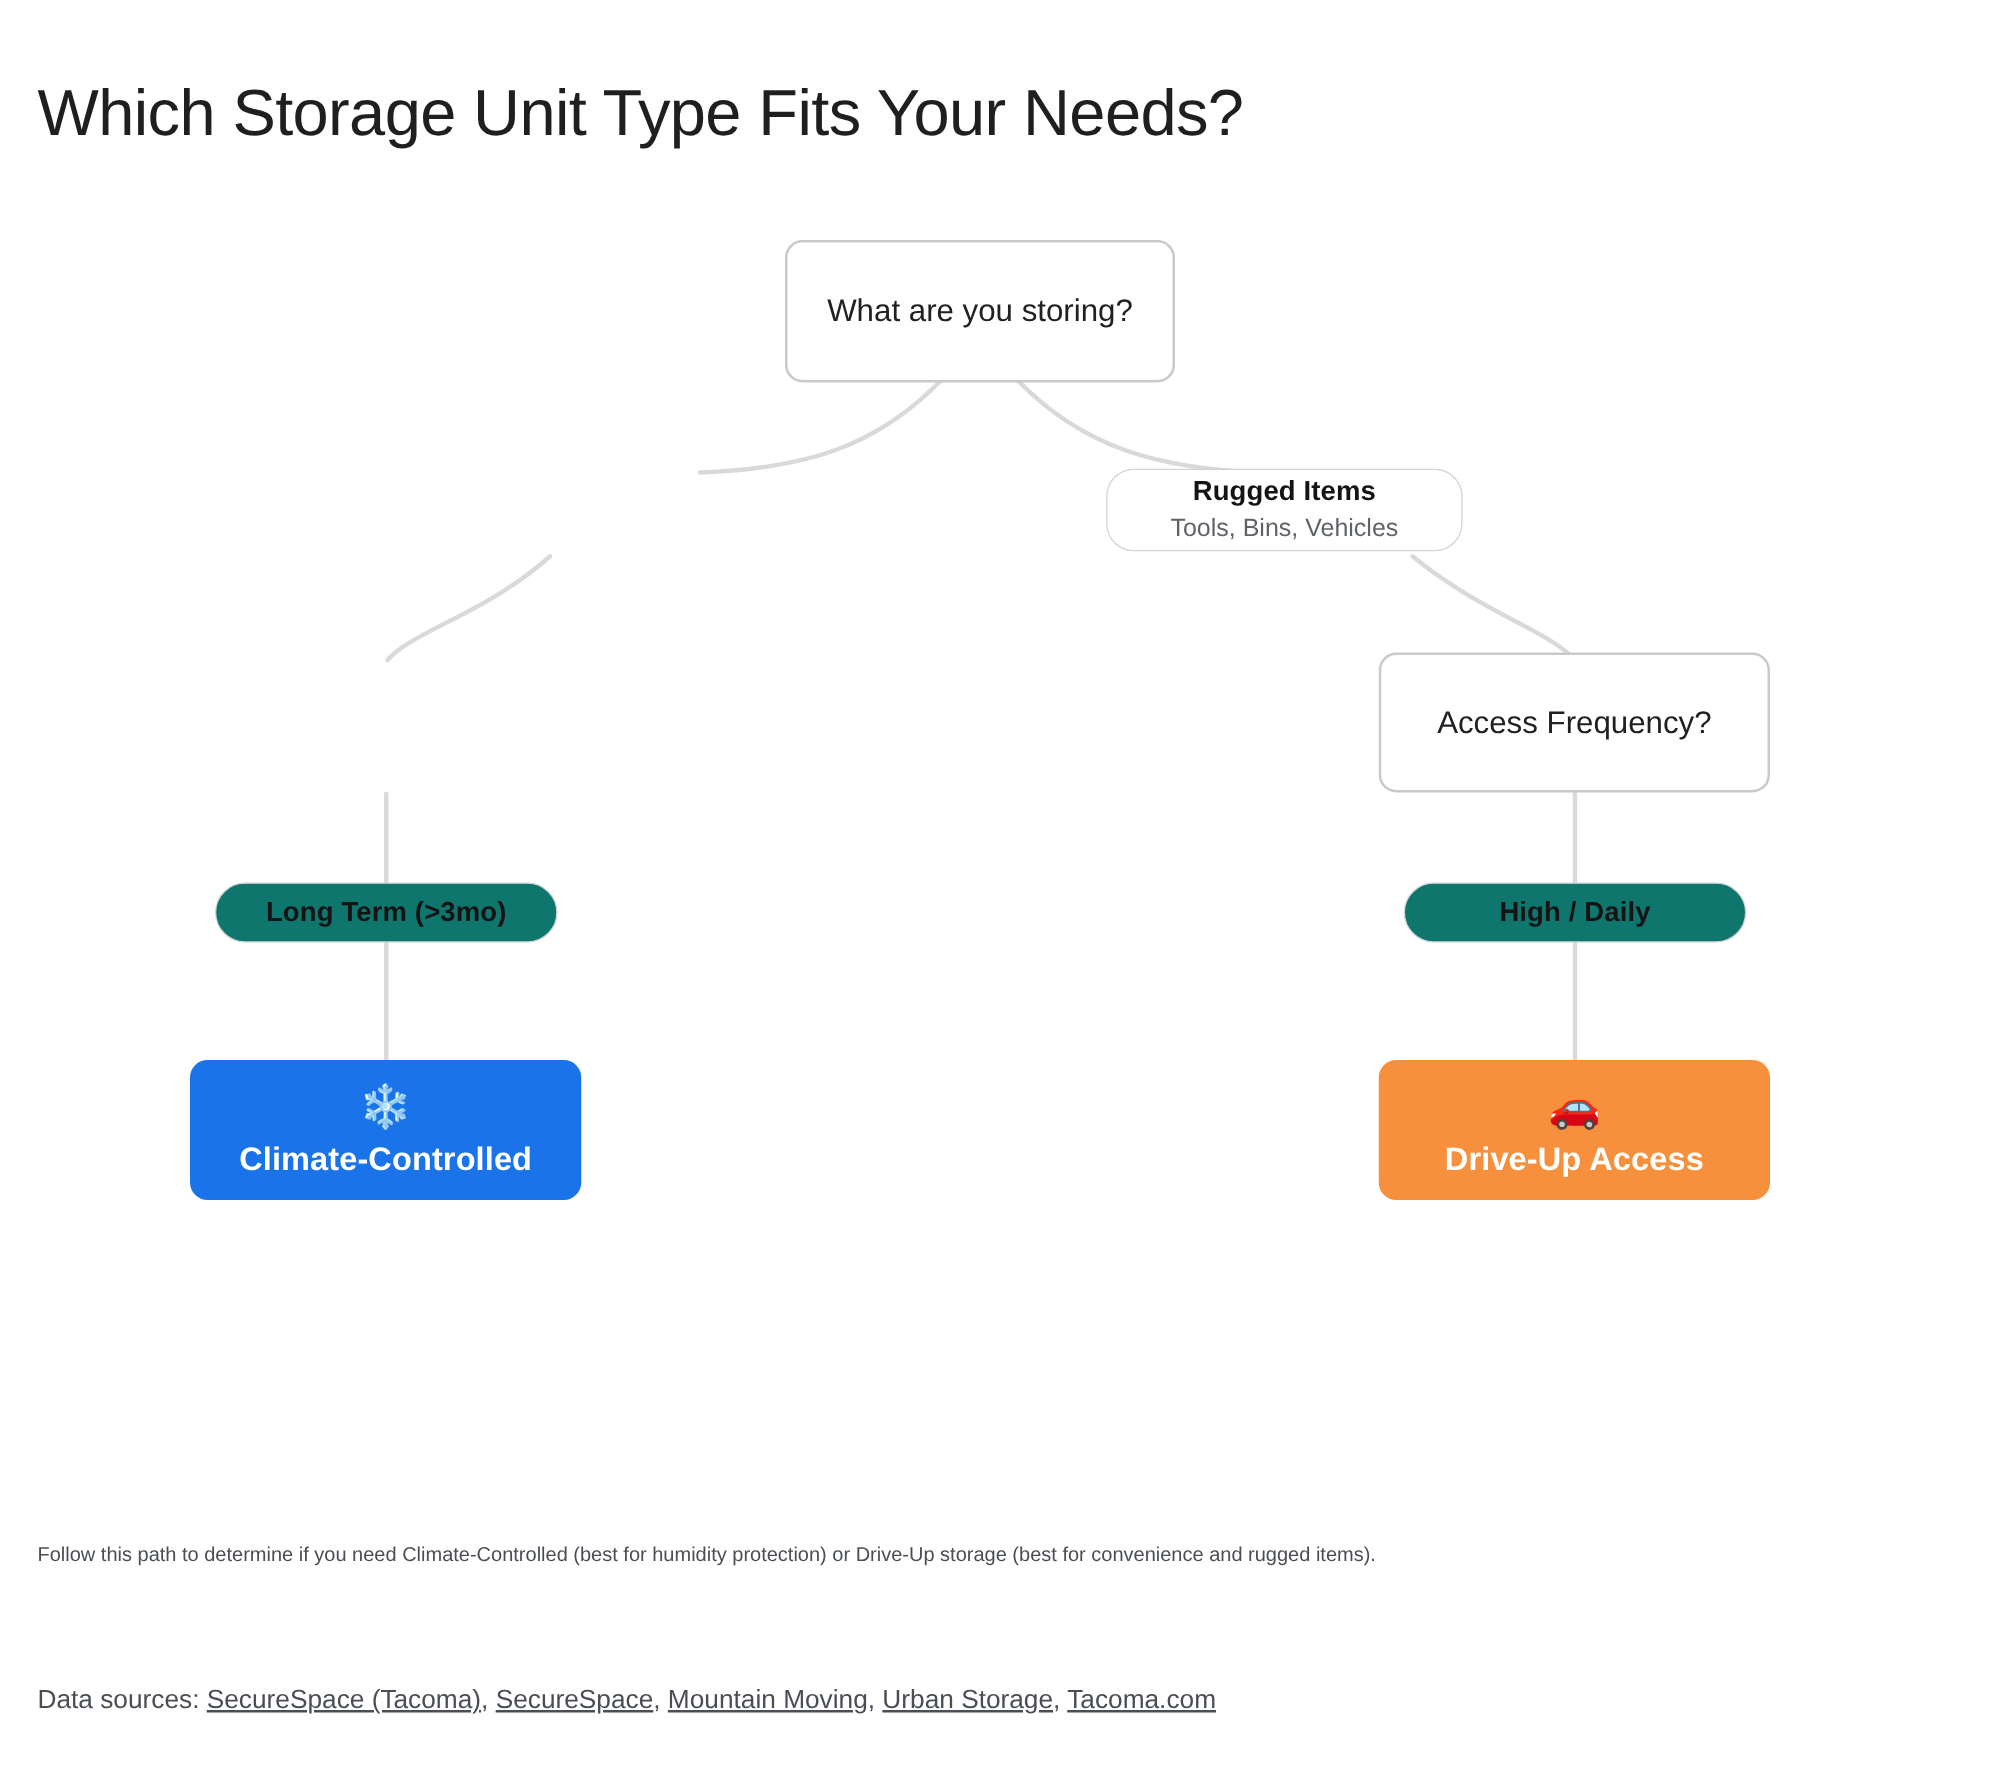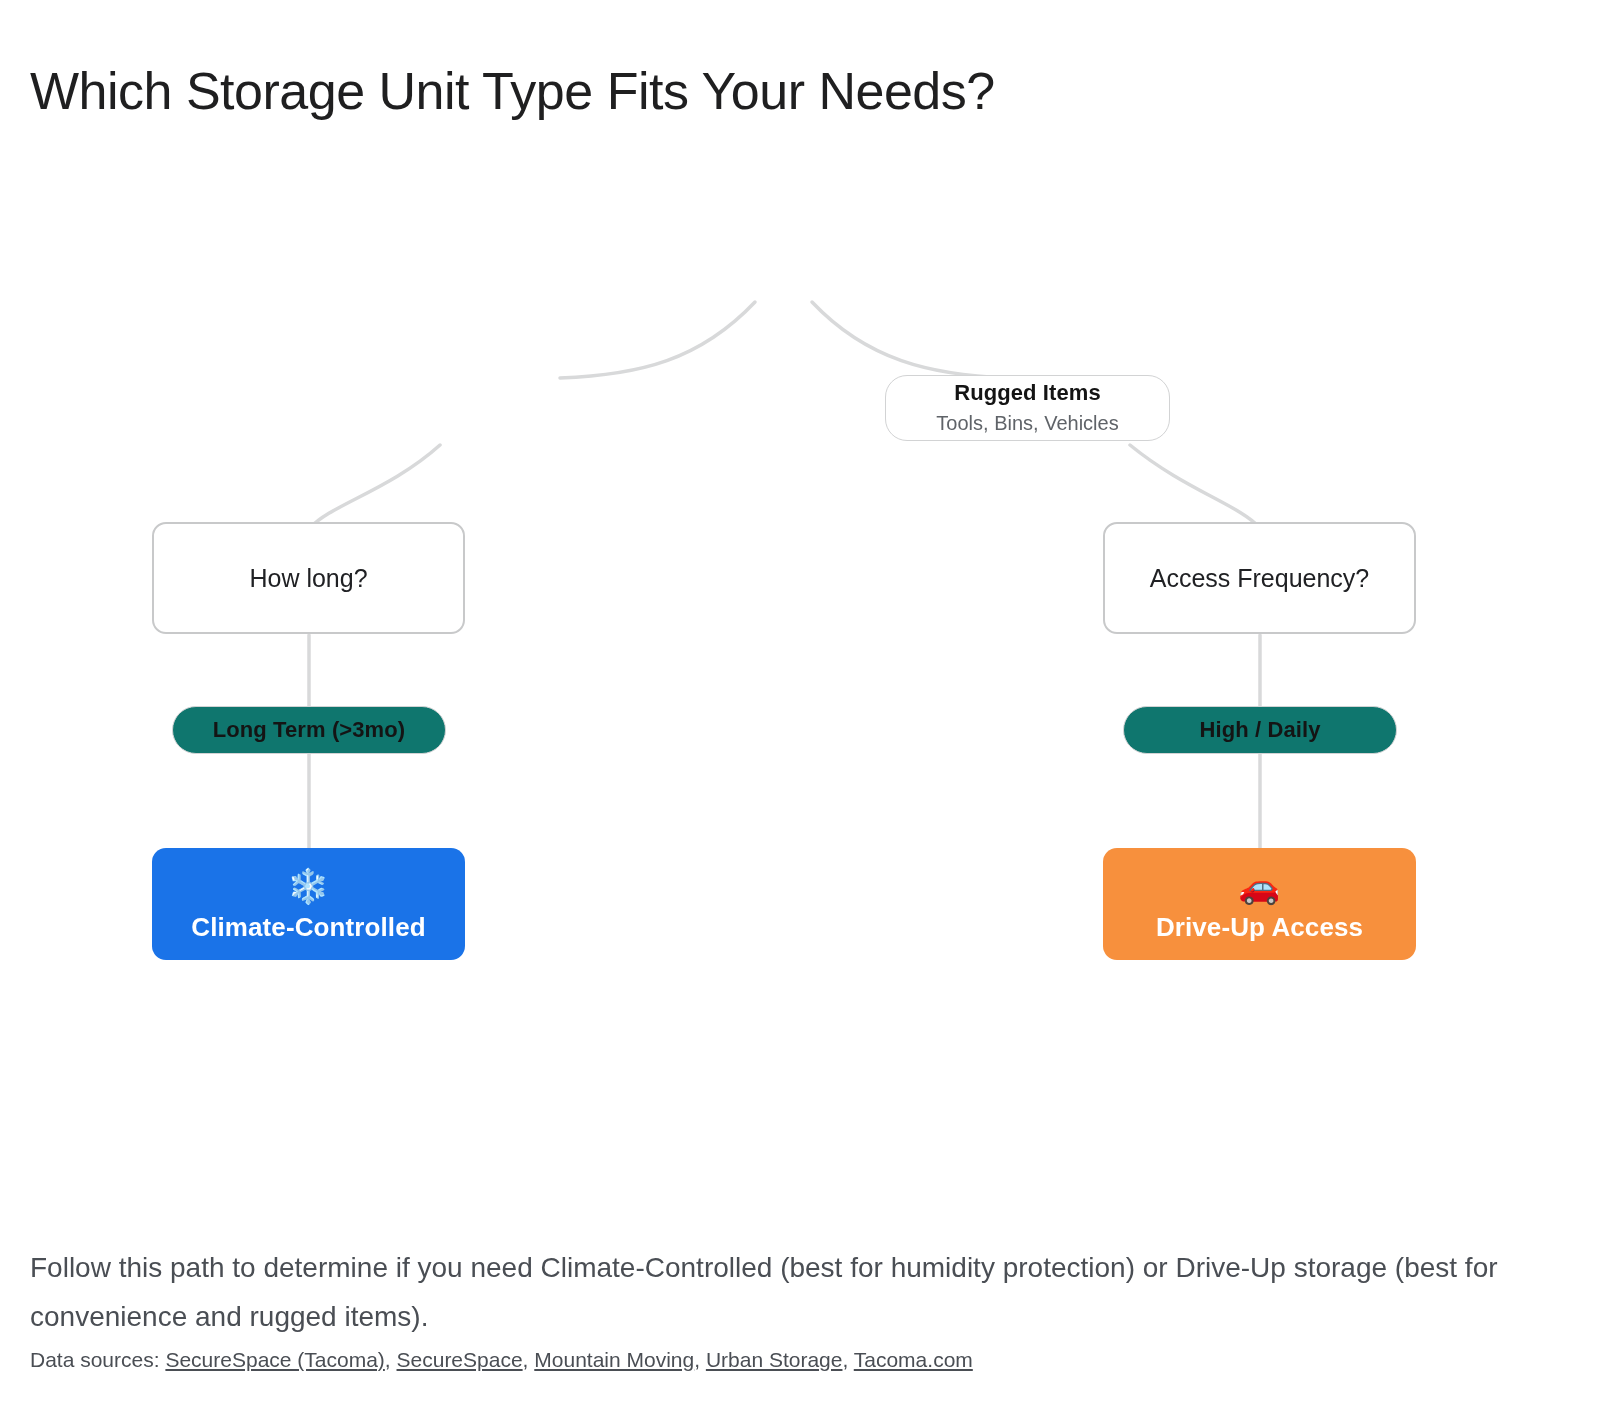--- a/index.html
+++ b/index.html
@@ -117,21 +117,21 @@
     color: #ffffff;
     letter-spacing: 0.1px;
   }
 
   
   #caption {
     position: absolute;
     left: 30px;
     top: 1215px;
     width: 1510px;
-    font-size: 28px;
+    font-size: 16px;
     line-height: 1.75;
     color: #4a4e54;
   }
   #sources {
     position: absolute;
     left: 30px;
     top: 1322px;
     font-size: 21px;
     color: #4a4e54;
     line-height: 1.6;
@@ -160,30 +160,30 @@
       <path d="M 440 295 C 390 340, 330 355, 310 378"></path>
 
       <path d="M 1130 295 C 1185 340, 1240 355, 1260 378"></path>
 
       <path d="M 309 485 L 309 700"></path>
 
       <path d="M 1260 485 L 1260 700"></path>
     </g>
   </svg>
 
+  <div class="node node-question" style="left:628px; top:42px; width:312px; height:114px;">
+    <span>What are you storing?</span>
+  </div>
 
 
   <div class="node node-branch" style="left:885px; top:225px; width:285px; height:66px;">
     <span class="branch-title">Rugged Items</span>
     <span class="branch-sub">Tools, Bins, Vehicles</span>
   </div>
 
-  <div class="node node-question" style="left:152px; top:372px; width:313px; height:112px;">
-    <span>How long?</span>
-  </div>
 
   <div class="node node-question" style="left:1103px; top:372px; width:313px; height:112px;">
     <span>Access Frequency?</span>
   </div>
 
   <div class="pill" style="left:172px; top:556px; width:274px; height:48px;">
     <span>Long Term (&gt;3mo)</span>
   </div>
 
   <div class="pill" style="left:1123px; top:556px; width:274px; height:48px;">

